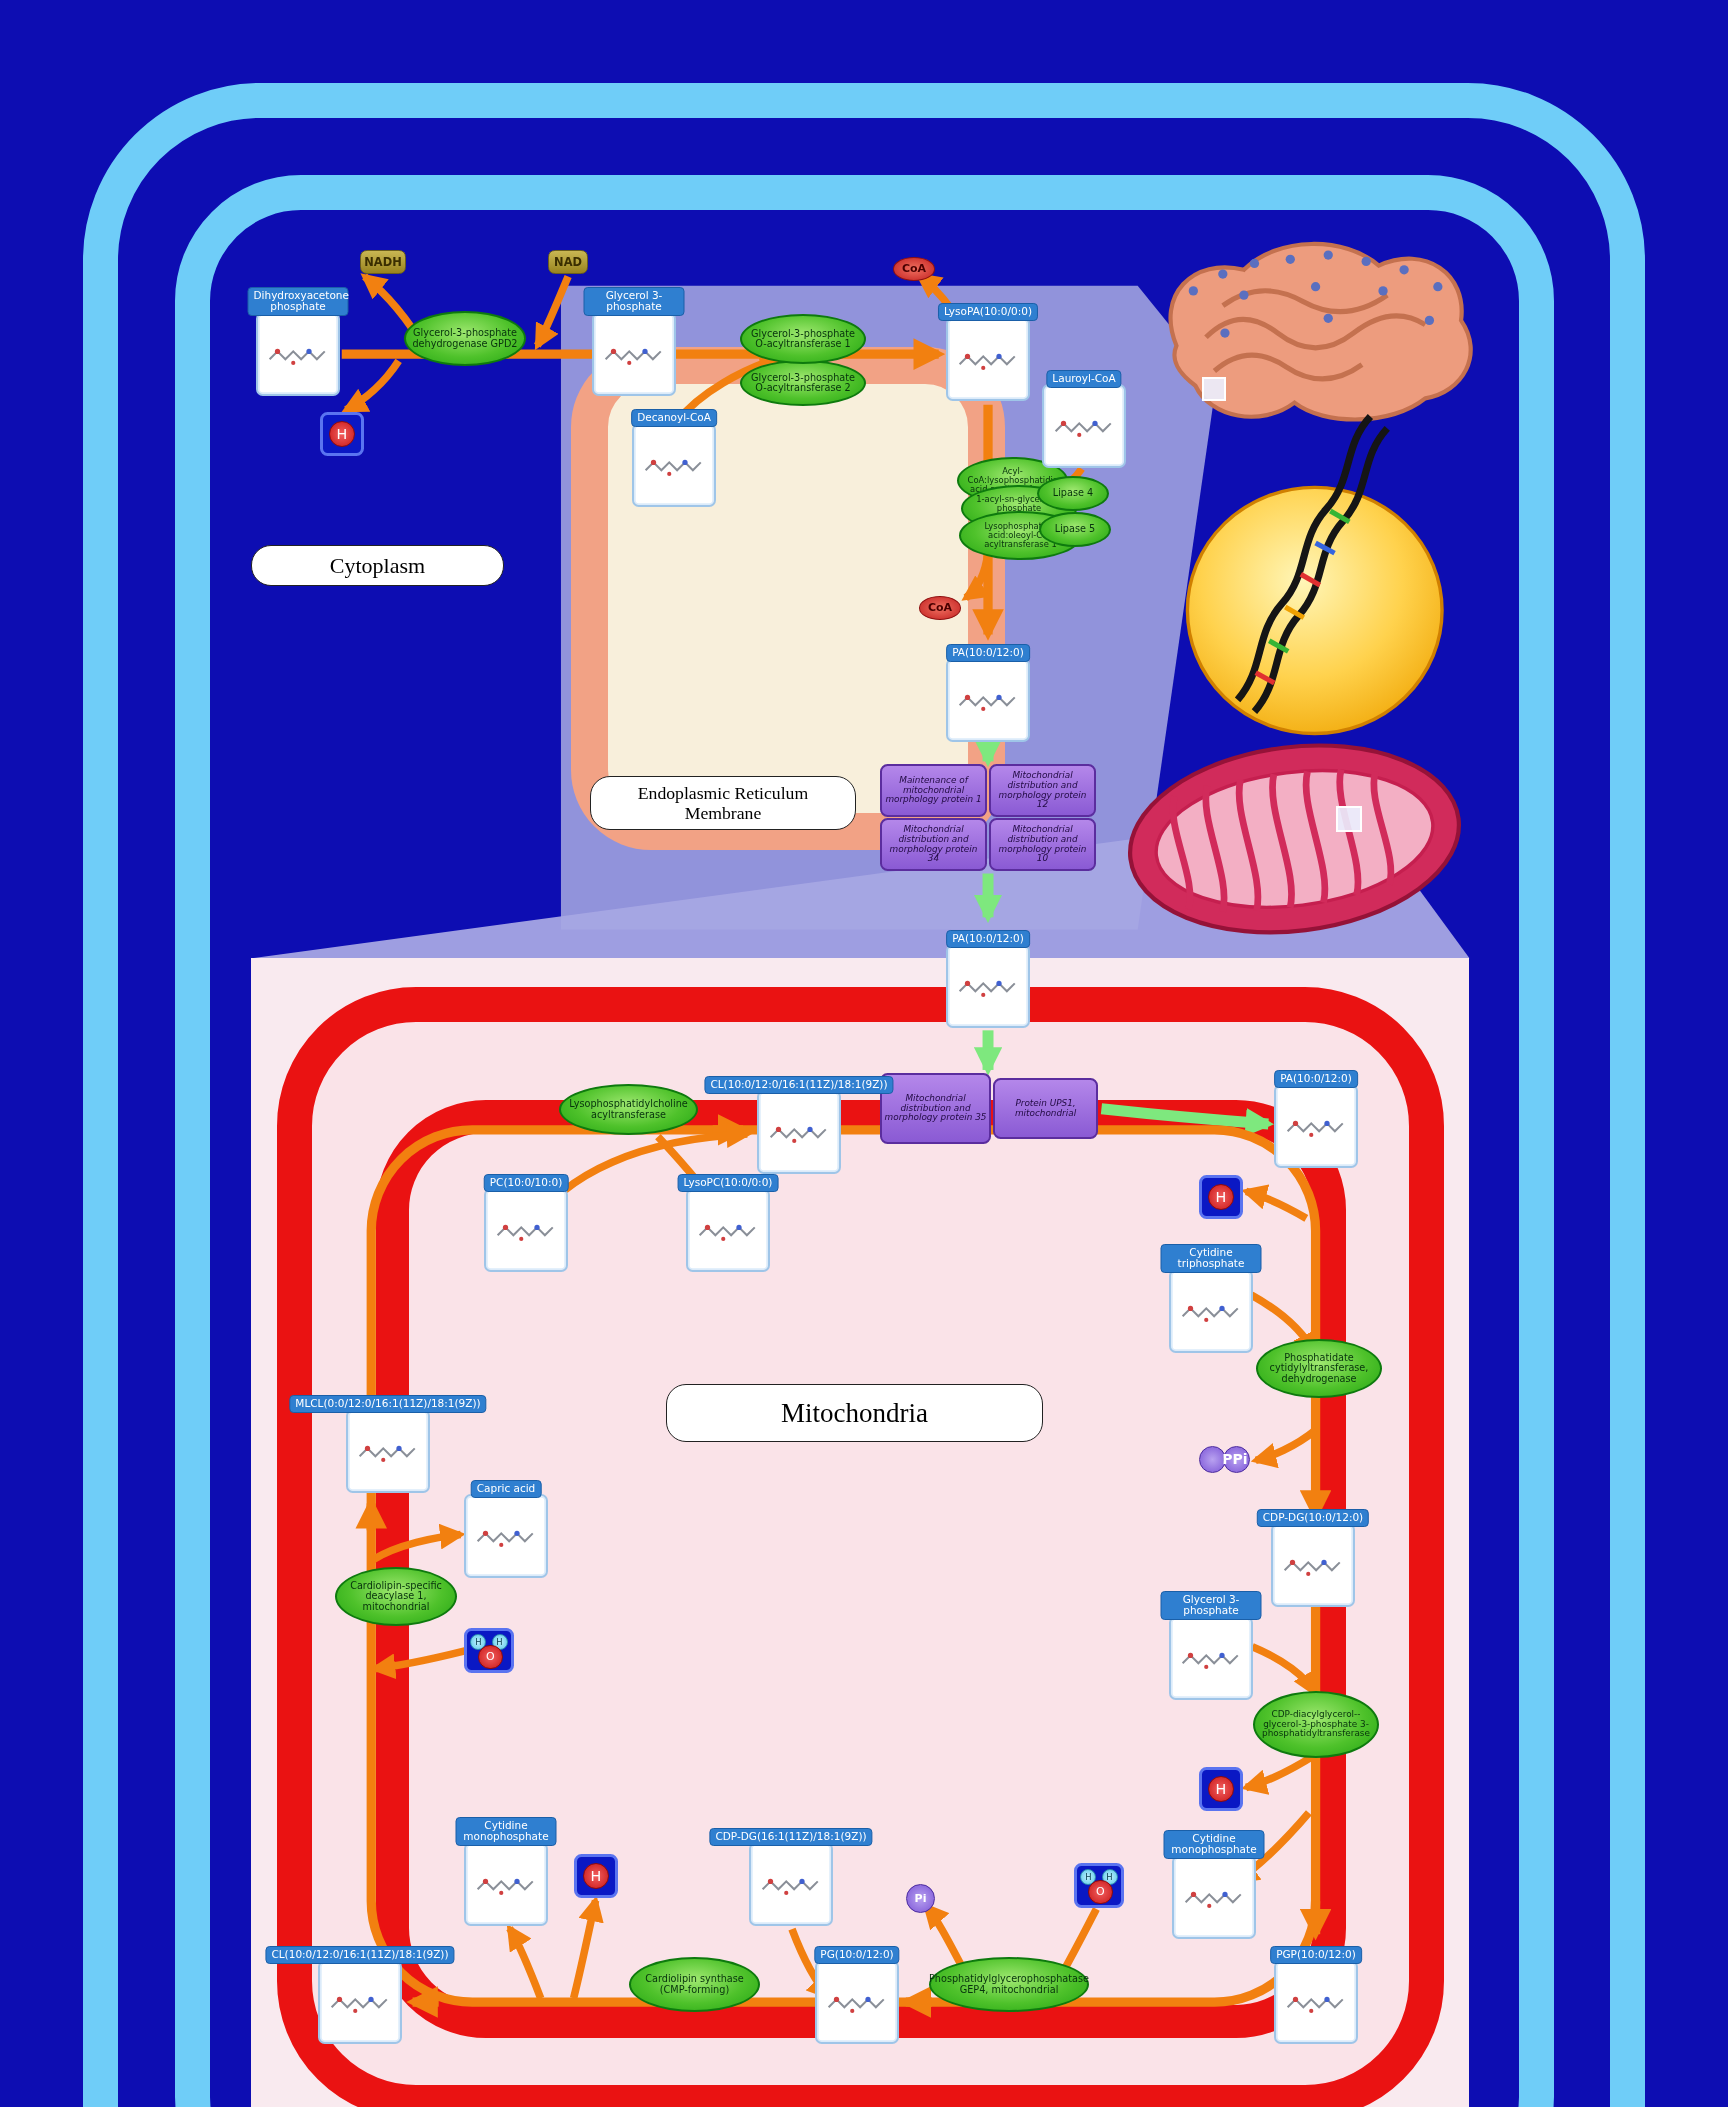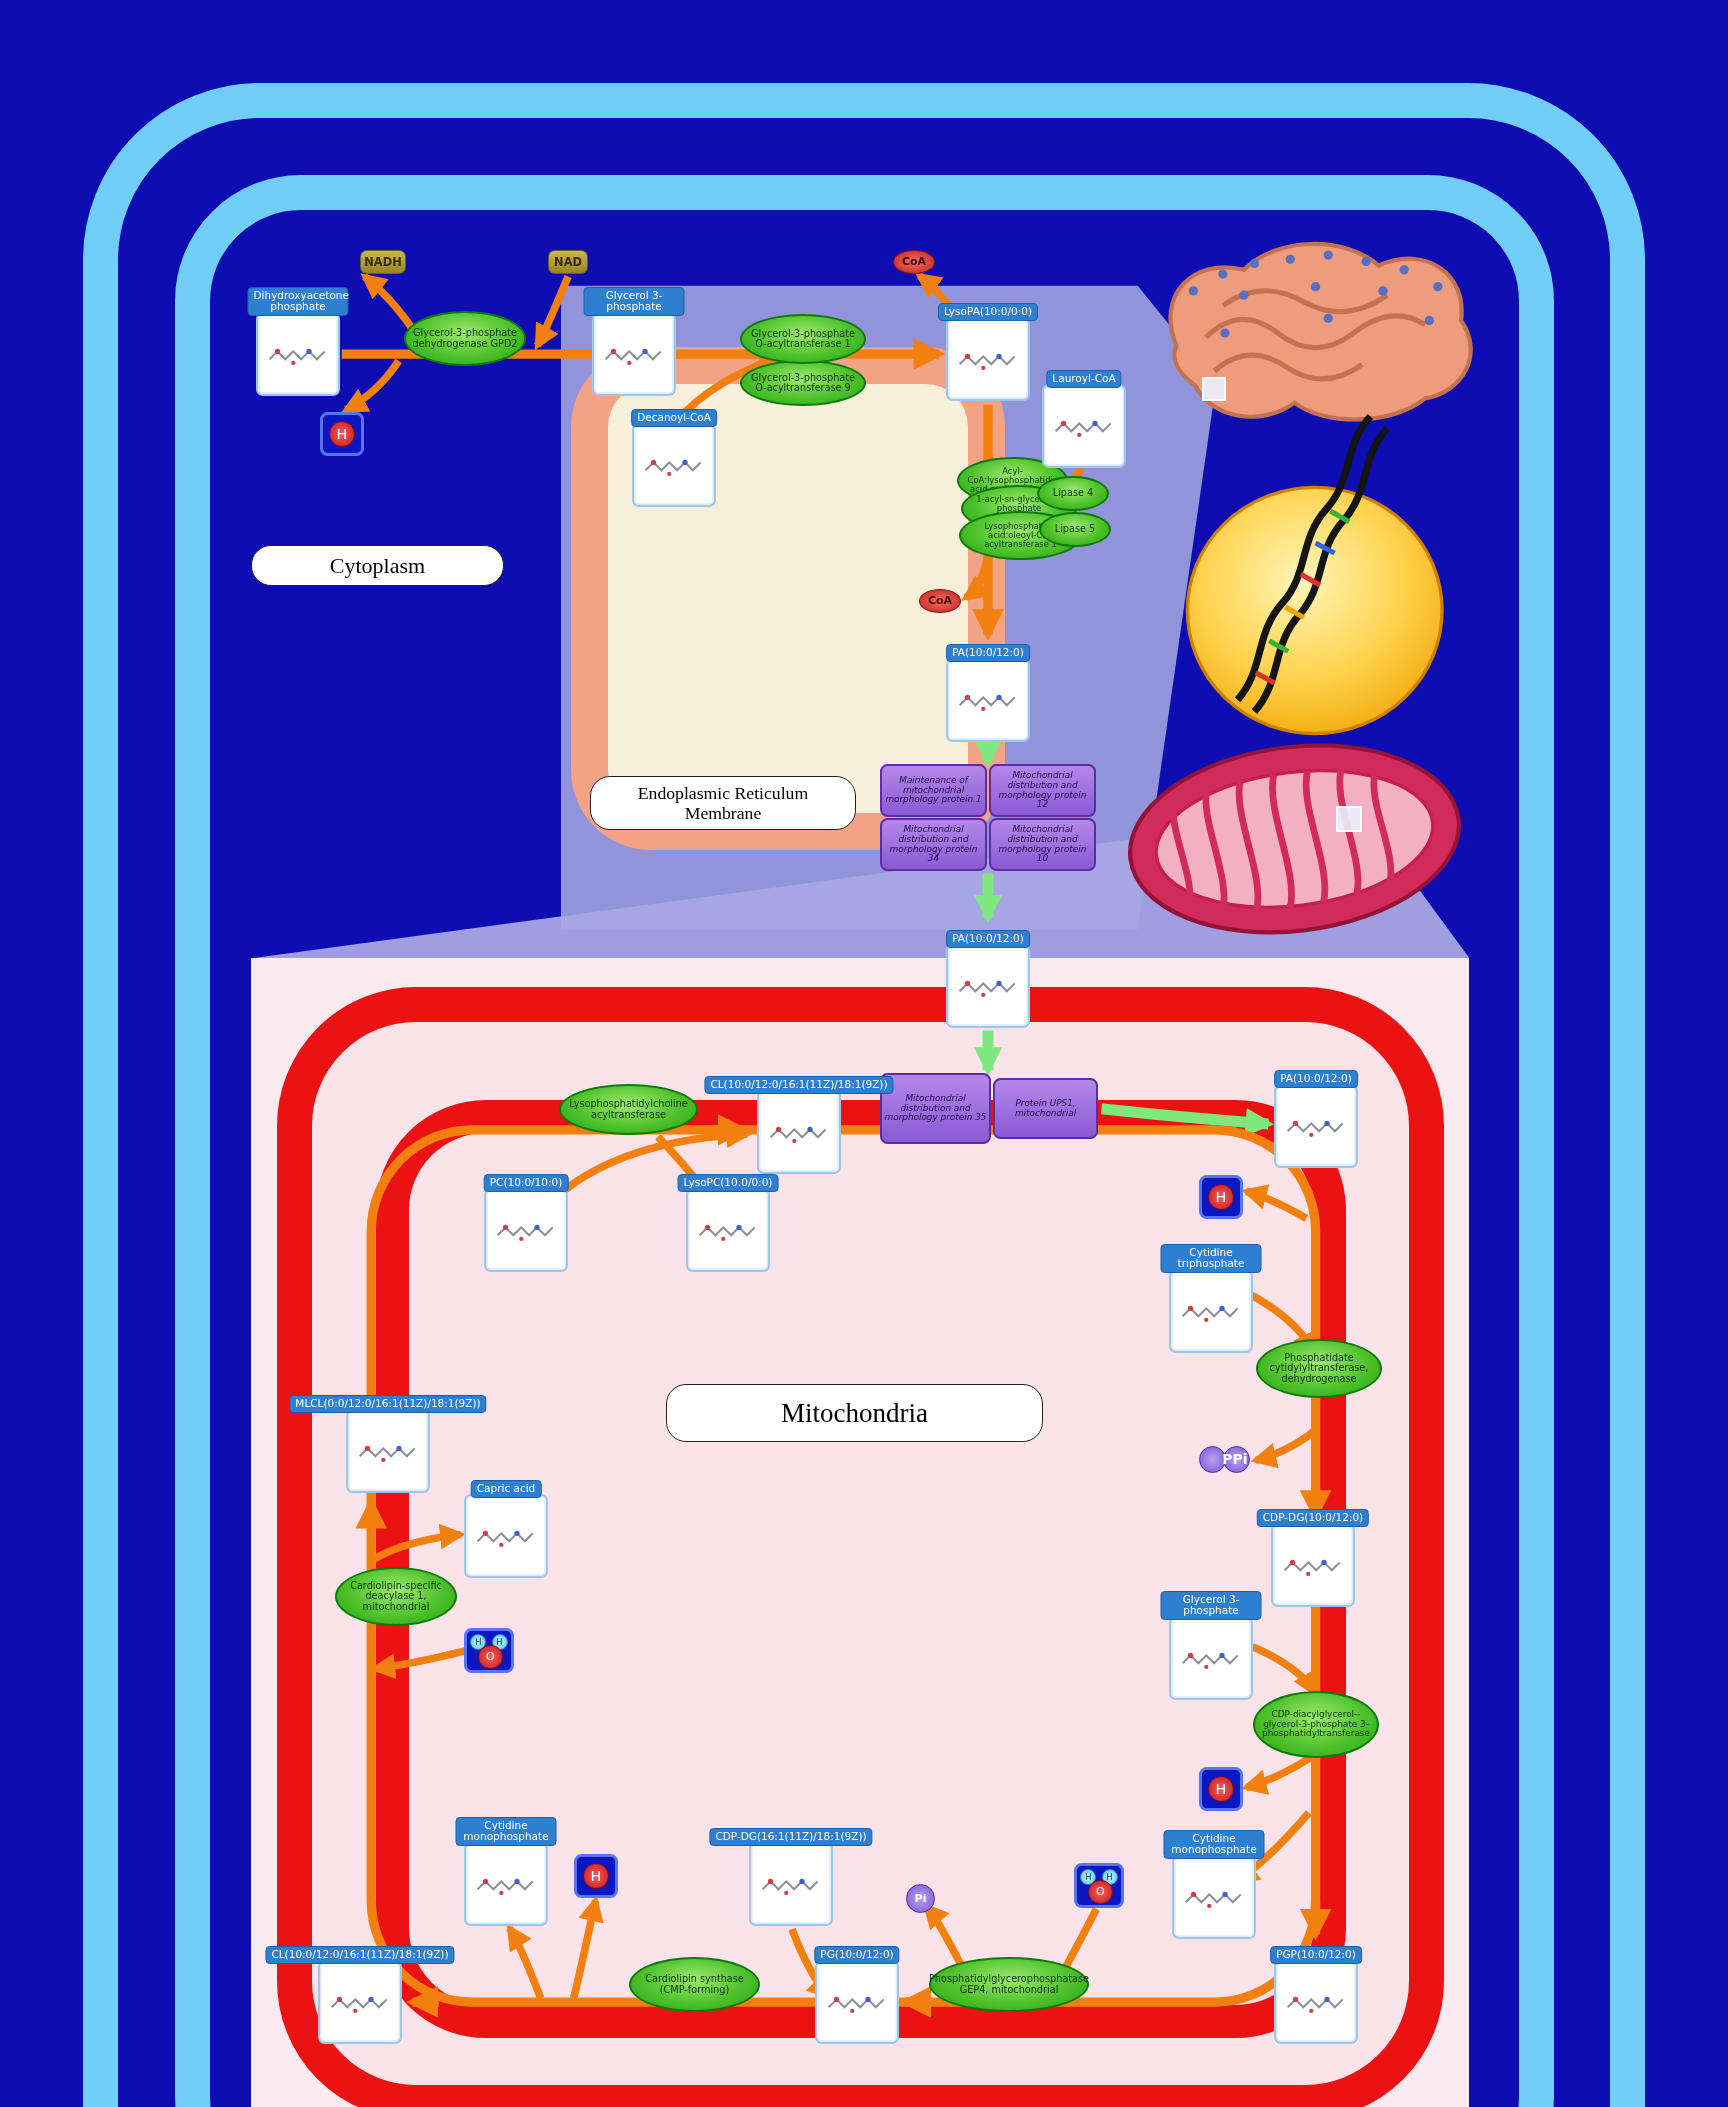--- a/index.html
+++ b/index.html
@@ -45,21 +45,21 @@
           display:flex;align-items:center;justify-content:center;text-align:center;
           font-family:"Liberation Serif","DejaVu Serif",serif;color:#000;z-index:5;}
   
   .badge-pill{position:absolute;display:flex;align-items:center;justify-content:center;
               font-size:11.4px;font-weight:bold;color:#3A2E00;
               background:linear-gradient(180deg,#C9B753,#99841F);border:1.7px solid #6B5E1E;
               border-radius:6.7px;z-index:4;}
   .badge-coa{position:absolute;display:flex;align-items:center;justify-content:center;
              font-size:11px;font-weight:bold;color:#4A0000;
              background:radial-gradient(#F07060,#C22020);border:1.7px solid #8E1010;
-             border-radius:50%;z-index:4;}
+             border-radius:50%;z-index:4;margin-top:7px;}
   .badge-h{position:absolute;width:44px;height:44px;background:#0A18C4;border:3.4px solid #5A74F0;
            border-radius:7.6px;display:flex;align-items:center;justify-content:center;z-index:4;}
   .badge-h .hc{width:26px;height:26px;border-radius:50%;background:radial-gradient(#F26060,#C81616);
                border:1.3px solid #8E0A0A;color:#fff;font-size:14.3px;display:flex;align-items:center;justify-content:center;}
   .badge-h2o{position:absolute;width:50px;height:45px;background:#0A18C4;border:3.4px solid #5A74F0;
              border-radius:7.6px;z-index:4;}
   .badge-h2o .o{position:absolute;left:11px;top:13.5px;width:24.5px;height:24.5px;border-radius:50%;
                 background:radial-gradient(#F26060,#C81616);border:1.3px solid #8E0A0A;color:#fff;font-size:11px;
                 display:flex;align-items:center;justify-content:center;}
   .badge-h2o .hsm{position:absolute;width:16px;height:16px;border-radius:50%;
@@ -409,21 +409,21 @@
     <div class="lab">PPi</div>
   </div>
   <div class="circ mol-pi" style="left:906px;top:1884px;">
       <span>Pi</span>
     </div>
 
   <div class="enz" style="left:404px;top:311px;width:122px;height:55px;">
       <span>Glycerol-3-phosphate dehydrogenase GPD2</span>
     </div>
   <div class="enz" style="left:740px;top:360px;width:126px;height:46px;">
-      <span>Glycerol-3-phosphate O-acyltransferase 9</span>
+      <span>Glycerol-3-phosphate O-acyltransferase 2</span>
     </div>
   <div class="enz front" style="left:740px;top:314px;width:126px;height:50px;">
       <span>Glycerol-3-phosphate O-acyltransferase 1</span>
     </div>
   <div class="enz" style="left:957px;top:457px;width:111px;height:47px;font-size:8.4px;">
       <span>Acyl-CoA:lysophosphatidic acid acyltransferase</span>
     </div>
   <div class="enz" style="left:961px;top:485px;width:116px;height:47px;font-size:8.4px;">
       <span>1-acyl-sn-glycerol-3-phosphate acyltransferase</span>
     </div>

